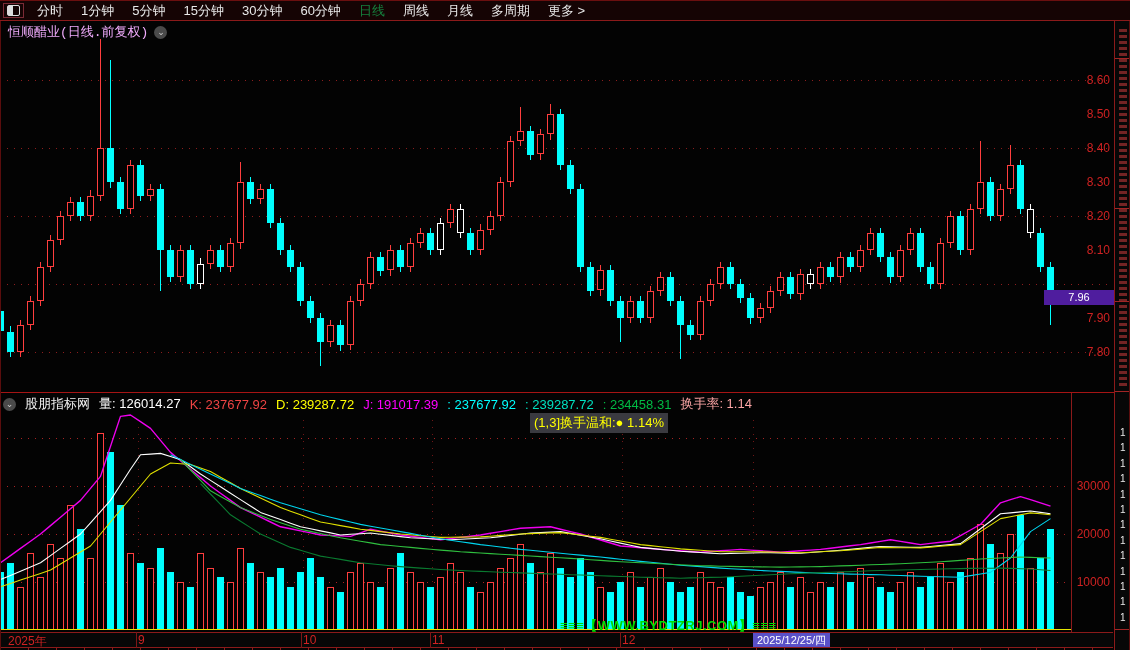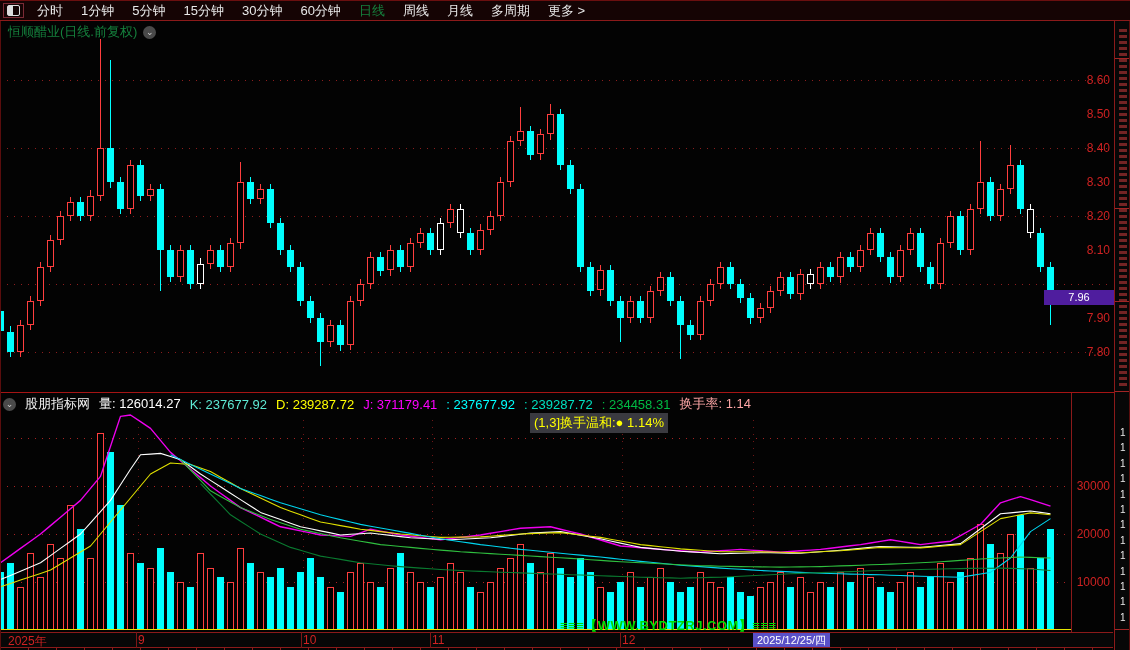--- a/index.html
+++ b/index.html
@@ -15,21 +15,21 @@
   .win-box{border:1px solid #7a2a35;padding:1px 3px;margin-right:4px;display:flex;align-items:center;}
   .win-icon{width:13px;height:11px;border:1px solid #ddd;border-radius:2px;box-sizing:border-box;
             background:linear-gradient(90deg,#ddd 0 5px,transparent 5px);}
   .tright{display:flex;align-items:center;padding-right:2px;}
   .tbtn{color:#f0f0f0;font-size:12px;border:1px solid #7a2a35;background:#1c0808;padding:0 6px;
         height:16px;line-height:16px;margin-left:3px;white-space:nowrap;}
   
   .chev-circle{width:13px;height:13px;border-radius:50%;background:#4a4a4a;color:#cfcfcf;
                font-size:9px;line-height:12px;text-align:center;flex:0 0 auto;}
   .title-row{position:absolute;left:8px;top:23px;display:flex;align-items:center;gap:6px;z-index:30;}
-  .title-text{color:#15803d;font-size:13px;white-space:nowrap;}
+  .title-text{color:#f0abfc;font-size:13px;white-space:nowrap;font-family:Liberation Mono, monospace;}
   .hgrid{position:absolute;height:1px;background-image:repeating-linear-gradient(90deg,#8d1d1d 0 1px,transparent 1px 7px);z-index:2;}
   .hgrid.low{background-image:repeating-linear-gradient(90deg,#a82222 0 1px,transparent 1px 7px);}
   .vgrid{position:absolute;width:1px;background-image:repeating-linear-gradient(180deg,#6e1616 0 1px,transparent 1px 7px);z-index:2;}
   .axis-label{position:absolute;color:#cf2222;font-size:12px;width:44px;text-align:right;z-index:30;}
   .badge{position:absolute;background:#4f1d9e;color:#fff;font-size:11px;text-align:center;
          line-height:15px;z-index:31;}
   .divider{position:absolute;left:0;width:1130px;height:1px;background:#a51414;z-index:25;}
   .ind-header{position:absolute;left:3px;top:395px;display:flex;align-items:center;gap:9px;z-index:30;white-space:nowrap;}
   .ind-name{color:#f0f0f0;font-size:13px;}
   .ind-val{font-size:13px;}
@@ -424,23 +424,23 @@
       <polyline points="180.5,459.6 190.5,470.0 200.5,480.4 210.5,490.8 220.5,496.4 230.5,502.0 240.5,507.6 250.5,511.6 260.5,515.6 270.5,519.6 280.5,522.8 290.5,526.0 300.5,529.2 310.5,531.4 320.5,533.5 330.5,535.7 340.5,537.8 350.5,539.5 360.5,541.2 370.5,542.9 380.5,544.6 390.5,545.5 400.5,546.5 410.5,547.4 420.5,548.4 430.5,549.2 440.5,550.1 450.5,550.9 460.5,551.8 470.5,552.4 480.5,553.0 490.5,553.6 500.5,554.2 510.5,554.8 520.5,555.4 530.5,556.0 540.5,556.6 550.5,557.2 560.5,557.8 570.5,558.4 580.5,559.0 590.5,559.7 600.5,560.4 610.5,561.1 620.5,561.8 630.5,562.3 640.5,562.8 650.5,563.3 660.5,563.8 670.5,564.2 680.5,564.7 690.5,565.2 700.5,565.7 710.5,565.9 720.5,566.2 730.5,566.4 740.5,566.6 750.5,566.8 760.5,566.9 770.5,567.0 780.5,567.1 790.5,567.0 800.5,566.9 810.5,566.8 820.5,566.6 830.5,566.3 840.5,565.9 850.5,565.6 860.5,565.2 870.5,564.8 880.5,564.5 890.5,564.1 900.5,563.8 910.5,563.3 920.5,562.8 930.5,562.3 940.5,561.8 950.5,561.1 960.5,560.4 970.5,559.7 980.5,559.0 990.5,558.5 1000.5,558.0 1010.5,557.5 1020.5,557.0 1030.5,557.4 1040.5,557.7 1050.5,558.0" fill="none" stroke="#2fbf3f" stroke-width="1.1" stroke-linejoin="round"></polyline>
       <polyline points="200.5,483.6 210.5,494.0 220.5,504.4 230.5,514.8 240.5,521.2 250.5,527.6 260.5,534.0 270.5,538.5 280.5,543.0 290.5,547.4 300.5,550.3 310.5,553.2 320.5,556.1 330.5,557.8 340.5,559.4 350.5,561.1 360.5,562.8 370.5,563.8 380.5,564.7 390.5,565.7 400.5,566.6 410.5,567.4 420.5,568.1 430.5,568.8 440.5,569.5 450.5,570.0 460.5,570.5 470.5,571.0 480.5,571.4 490.5,571.8 500.5,572.2 510.5,572.5 520.5,572.9 530.5,573.2 540.5,573.6 550.5,574.0 560.5,574.3 570.5,574.7 580.5,575.0 590.5,575.4 600.5,575.8 610.5,576.1 620.5,576.5 630.5,576.8 640.5,577.2 650.5,577.4 660.5,577.7 670.5,577.9 680.5,578.2 690.5,577.9 700.5,577.7 710.5,577.4 720.5,577.2 730.5,576.7 740.5,576.2 750.5,575.8 760.5,575.3 770.5,574.8 780.5,574.3 790.5,573.8 800.5,573.4 810.5,573.0 820.5,572.6 830.5,572.3 840.5,571.9 850.5,571.6 860.5,571.2 870.5,570.8 880.5,570.5 890.5,570.2 900.5,570.0 910.5,569.8 920.5,569.5 930.5,569.3 940.5,569.0 950.5,568.8 960.5,568.6 970.5,568.4 980.5,568.3 990.5,568.2 1000.5,568.1 1010.5,568.4 1020.5,568.7 1030.5,569.0 1040.5,569.8 1050.5,570.5" fill="none" stroke="#0a7a30" stroke-width="1.1" stroke-linejoin="round"></polyline>
     </svg>
 
   <div class="divider" style="top:392px"></div>
 
   <div class="ind-header">
     <span class="chev-circle">⌄</span>
     <span class="ind-name">股朋指标网</span>
   <span class="ind-val" style="color: rgb(255, 255, 255);">量: 126014.27</span>
-      <span class="ind-val" style="color: #5eead4;">K: 237677.92</span>
+      <span class="ind-val" style="color: #ef4444;">K: 237677.92</span>
       <span class="ind-val" style="color: rgb(255, 255, 0);">D: 239287.72</span>
-      <span class="ind-val" style="color: rgb(255, 0, 255);">J: 371179.41</span>
+      <span class="ind-val" style="color: rgb(255, 0, 255);">J: 191017.39</span>
       <span class="ind-val" style="color: rgb(0, 255, 255);">: 237677.92</span>
       <span class="ind-val" style="color: rgb(0, 224, 192);">: 239287.72</span>
       <span class="ind-val" style="color: rgb(0, 187, 68);">: 234458.31</span>
       <span class="ind-val" style="color: #fca5a5;">换手率: 1.14</span>
     </div>
   <div class="signal">(1,3]换手温和:● 1.14%</div>
 
   <div class="yellow-base"></div>
   <div class="rborder-low"></div>
 

